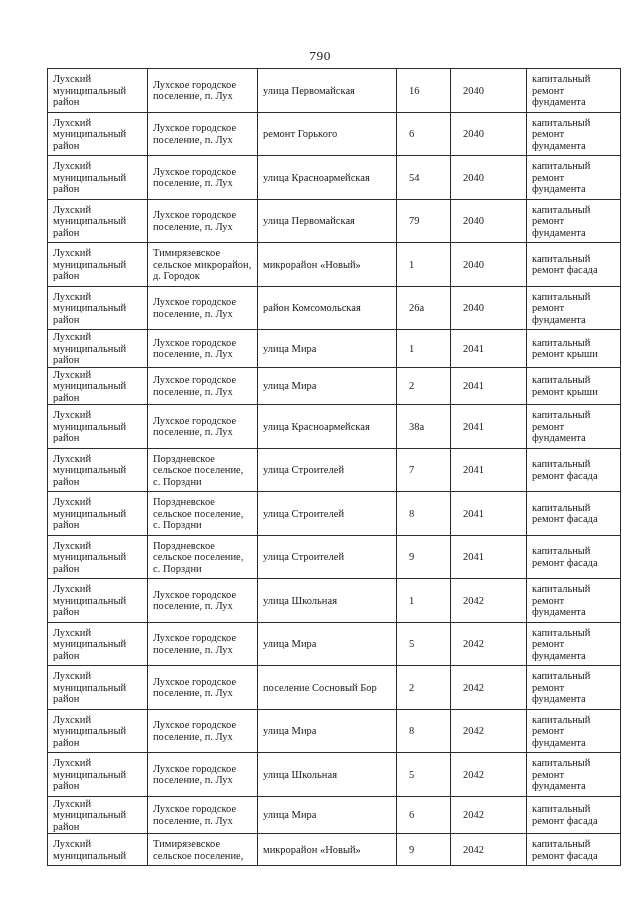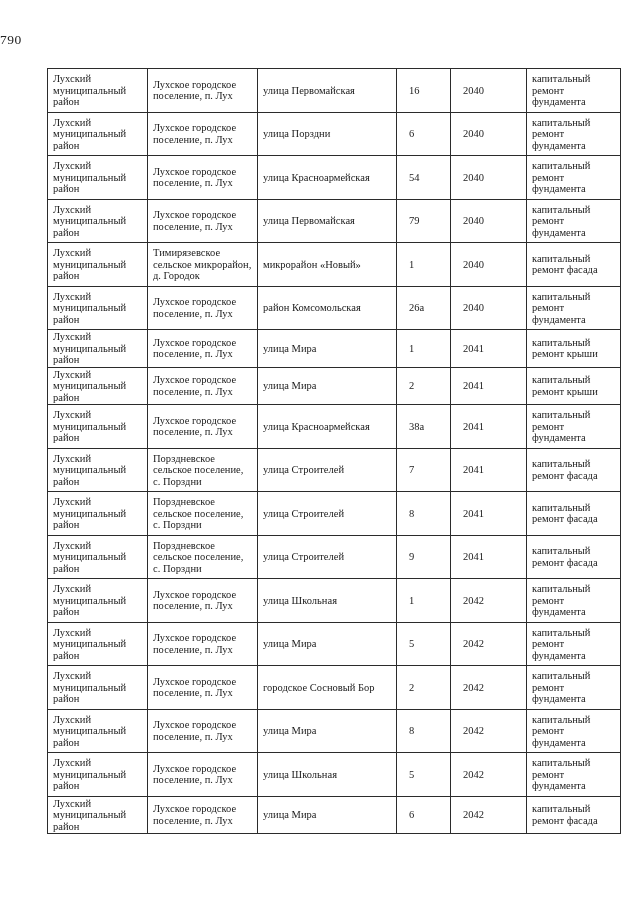--- a/index.html
+++ b/index.html
@@ -10,23 +10,24 @@
   body {
     width: 640px;
     height: 905px;
     position: relative;
     overflow: hidden;
     font-family: "Liberation Serif", "DejaVu Serif", serif;
     color: #1b1b1b;
   }
   .page-number {
     position: absolute;
-    top: 32px;
+    top: 48px;
     left: 0;
     width: 640px;
+    text-align: center;
     font-size: 13.5px;
     letter-spacing: 0.5px;
     color: #222222;
   }
   .repair-table {
     position: absolute;
     left: 47px;
     top: 68px;
     width: 573px;
     border-collapse: collapse;
@@ -76,21 +77,21 @@
         <td class="col-district">Лухский муниципальный район</td>
         <td class="col-settlement">Лухское городское поселение, п. Лух</td>
         <td class="col-street">улица Первомайская</td>
         <td class="col-house">16</td>
         <td class="col-year">2040</td>
         <td class="col-repair">капитальный ремонт фундамента</td>
       </tr>
       <tr>
         <td class="col-district">Лухский муниципальный район</td>
         <td class="col-settlement">Лухское городское поселение, п. Лух</td>
-        <td class="col-street">улица Порздни</td>
+        <td class="col-street">ремонт Горького</td>
         <td class="col-house">6</td>
         <td class="col-year">2040</td>
         <td class="col-repair">капитальный ремонт фундамента</td>
       </tr>
       <tr>
         <td class="col-district">Лухский муниципальный район</td>
         <td class="col-settlement">Лухское городское поселение, п. Лух</td>
         <td class="col-street">улица Красноармейская</td>
         <td class="col-house">54</td>
         <td class="col-year">2040</td>
@@ -180,21 +181,21 @@
         <td class="col-district">Лухский муниципальный район</td>
         <td class="col-settlement">Лухское городское поселение, п. Лух</td>
         <td class="col-street">улица Мира</td>
         <td class="col-house">5</td>
         <td class="col-year">2042</td>
         <td class="col-repair">капитальный ремонт фундамента</td>
       </tr>
       <tr>
         <td class="col-district">Лухский муниципальный район</td>
         <td class="col-settlement">Лухское городское поселение, п. Лух</td>
-        <td class="col-street">городское Сосновый Бор</td>
+        <td class="col-street">поселение Сосновый Бор</td>
         <td class="col-house">2</td>
         <td class="col-year">2042</td>
         <td class="col-repair">капитальный ремонт фундамента</td>
       </tr>
       <tr>
         <td class="col-district">Лухский муниципальный район</td>
         <td class="col-settlement">Лухское городское поселение, п. Лух</td>
         <td class="col-street">улица Мира</td>
         <td class="col-house">8</td>
         <td class="col-year">2042</td>
@@ -206,17 +207,25 @@
         <td class="col-street">улица Школьная</td>
         <td class="col-house">5</td>
         <td class="col-year">2042</td>
         <td class="col-repair">капитальный ремонт фундамента</td>
       </tr>
       <tr>
         <td class="col-district">Лухский муниципальный район</td>
         <td class="col-settlement">Лухское городское поселение, п. Лух</td>
         <td class="col-street">улица Мира</td>
         <td class="col-house">6</td>
+        <td class="col-year">2042</td>
+        <td class="col-repair">капитальный ремонт фасада</td>
+      </tr>
+      <tr>
+        <td class="col-district">Лухский муниципальный</td>
+        <td class="col-settlement">Тимирязевское сельское поселение,</td>
+        <td class="col-street">микрорайон «Новый»</td>
+        <td class="col-house">9</td>
         <td class="col-year">2042</td>
         <td class="col-repair">капитальный ремонт фасада</td>
       </tr>
     </tbody>
 </table>
 
 </body></html>

